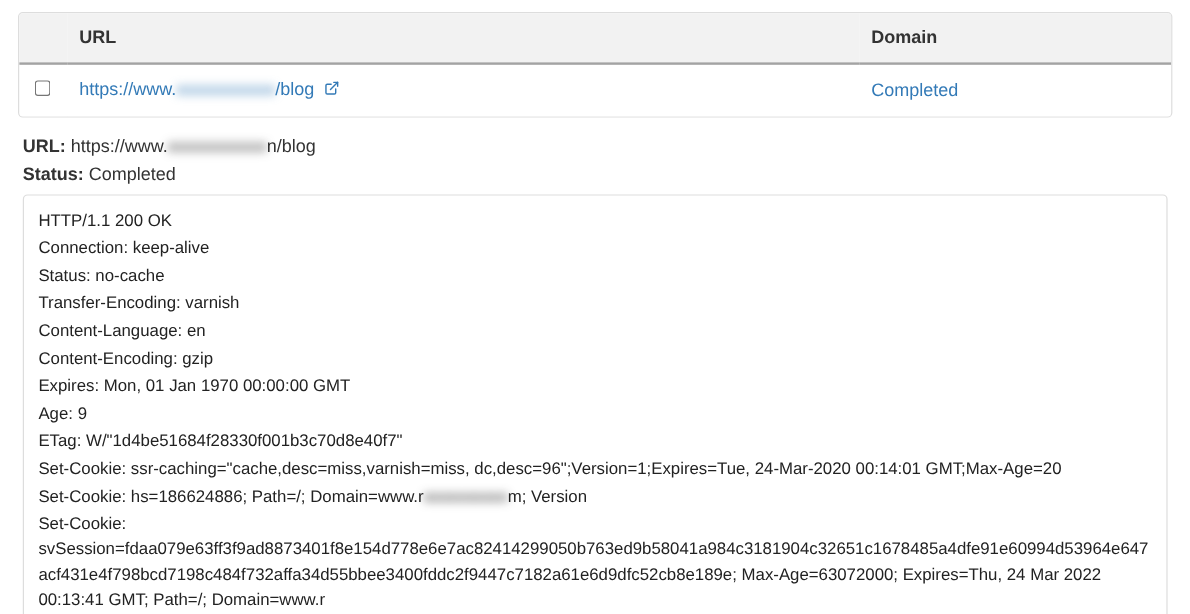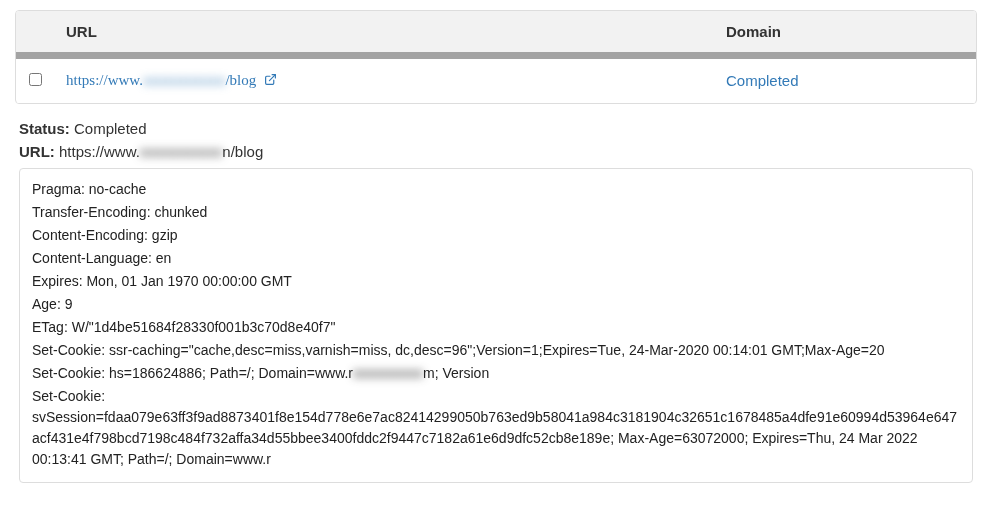--- a/index.html
+++ b/index.html
@@ -19,42 +19,41 @@
       width: 100%;
       border-collapse: collapse;
     }
     thead tr {
       background: #f2f2f2;
     }
     th {
       text-align: left;
       font-weight: 700;
       padding: 12px 10px;
-      border-bottom: 7px solid #a3a3a3;
+      border-bottom: 2px solid #a3a3a3;
       color: #333;
       font-size: 15px;
     }
     th.checkbox-col, td.checkbox-col {
       width: 40px;
       text-align: center;
       padding-left: 8px;
     }
     th.status-col, td.status-col {
       width: 260px;
     }
     td {
       padding: 12px 10px;
       border-bottom: 1px solid #fff;
       vertical-align: middle;
       font-size: 15px;
     }
     a.url-link {
       color: #337ab7;
       text-decoration: none;
-      font-family: Liberation Serif, serif;
     }
     .ext-icon {
       display: inline-block;
       vertical-align: -1px;
       margin-left: 4px;
     }
     .status-link {
       color: #337ab7;
       text-decoration: none;
     }
@@ -125,33 +124,35 @@
         <td class="status-col">
           <a href="#" class="status-link">Completed</a>
         </td>
       </tr>
     </tbody>
   </table>
 </div>
 
 <div class="detail-block">
   <div class="detail-row">
+    <strong>URL:</strong>
+    <span>https://www.</span><span class="blur">xxxxxxxxxxx</span><span>n/blog</span>
+  </div>
+  <div class="detail-row">
     <strong>Status:</strong>
     <span>Completed</span>
   </div>
-  <div class="detail-row">
-    <strong>URL:</strong>
-    <span>https://www.</span><span class="blur">xxxxxxxxxxx</span><span>n/blog</span>
-  </div>
 
   <div class="headers-box" id="headers-box">
-      <div class="hdr-line">Pragma: no-cache</div>
-      <div class="hdr-line">Transfer-Encoding: chunked</div>
+  <div class="hdr-line">HTTP/1.1 200 OK</div>
+      <div class="hdr-line">Connection: keep-alive</div>
+      <div class="hdr-line">Status: no-cache</div>
+      <div class="hdr-line">Transfer-Encoding: varnish</div>
+      <div class="hdr-line">Content-Language: en</div>
       <div class="hdr-line">Content-Encoding: gzip</div>
-      <div class="hdr-line">Content-Language: en</div>
       <div class="hdr-line">Expires: Mon, 01 Jan 1970 00:00:00 GMT</div>
       <div class="hdr-line">Age: 9</div>
       <div class="hdr-line">ETag: W/"1d4be51684f28330f001b3c70d8e40f7"</div>
       <div class="hdr-line"><span>Set-Cookie: ssr-caching="cache,desc=miss,varnish=miss, dc,desc=96";Version=1;Expires=Tue, 24-Mar-2020 00:14:01 GMT;Max-Age=20</span></div>
       <div class="hdr-line"><span>Set-Cookie: hs=186624886; Path=/; Domain=www.r</span><span class="blur">xxxxxxxxxx</span><span>m; Version</span></div>
       <div class="hdr-line"><span>Set-Cookie: svSession=fdaa079e63ff3f9ad8873401f8e154d778e6e7ac82414299050b763ed9b58041a984c3181904c32651c1678485a4dfe91e60994d53964e647acf431e4f798bcd7198c484f732affa34d55bbee3400fddc2f9447c7182a61e6d9dfc52cb8e189e; Max-Age=63072000; Expires=Thu, 24 Mar 2022 00:13:41 GMT; Path=/; Domain=www.r</span></div>
     </div>
 </div>
 
 </body></html>

